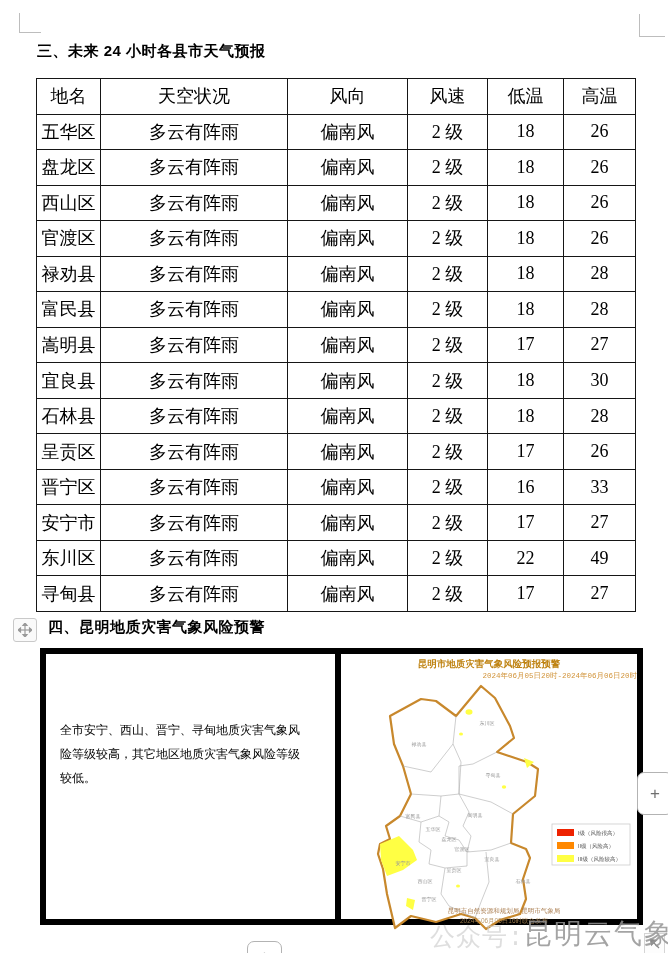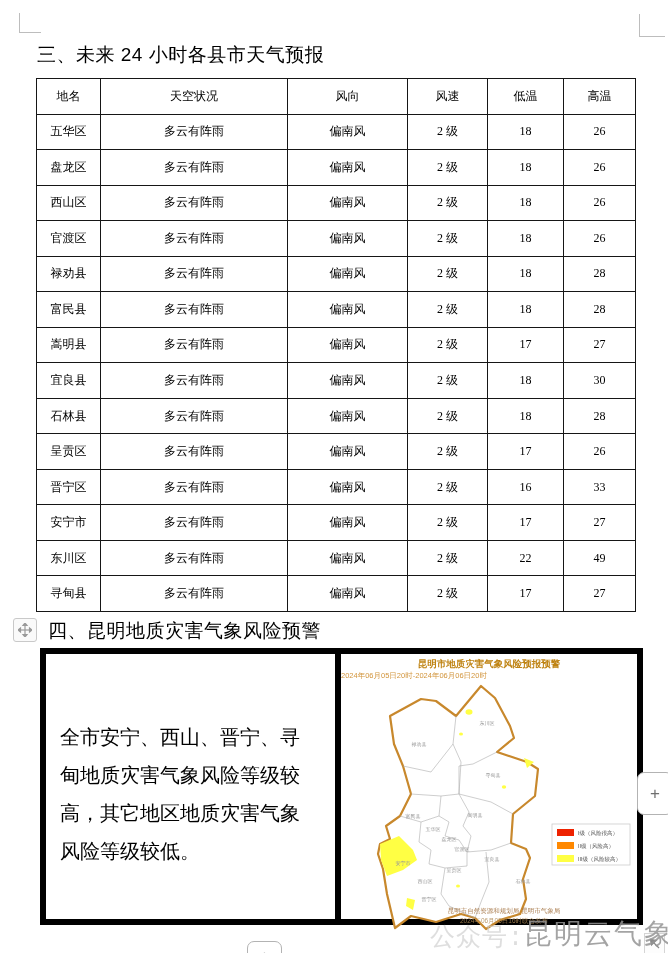--- a/index.html
+++ b/index.html
@@ -4,43 +4,43 @@
 <style>
   html,body{margin:0;padding:0;}
   body{width:668px;height:953px;position:relative;background:#ffffff;overflow:hidden;
        font-family:"Liberation Serif",serif;color:#000;}
 
   
   .crop{position:absolute;border-left:1px solid #bdbdbd;border-bottom:1px solid #bdbdbd;}
   .crop.tl{left:19px;top:13px;width:21px;height:19px;}
   .crop.tr{left:639px;top:14px;width:25px;height:22px;}
 
-  .heading{position:absolute;font-family:"Liberation Sans",sans-serif;font-weight:normal;
-           font-size:19px;letter-spacing:0.5px;white-space:nowrap;}
+  .heading{position:absolute;font-family:"Liberation Sans",sans-serif;font-weight:bold;
+           font-size:15px;letter-spacing:0.5px;white-space:nowrap;}
   .h3{left:37px;top:42px;}
   .h4{left:48px;top:618px;}
 
   
   table.forecast{position:absolute;left:36px;top:78px;width:599px;height:534px;
-     border-collapse:collapse;table-layout:fixed;font-size:12px;}
+     border-collapse:collapse;table-layout:fixed;font-size:18px;}
   table.forecast td{border:1px solid #161616;text-align:center;vertical-align:middle;padding:0;
      overflow:hidden;white-space:nowrap;}
 
   
   table.risk{position:absolute;left:40px;top:648px;width:597px;height:277px;
      border-collapse:collapse;table-layout:fixed;}
   table.risk td{border:6px solid #000000;padding:0;vertical-align:top;}
-  .summary{width:240px;padding:64px 0 0 14px;font-size:20px;line-height:38px;
+  .summary{width:240px;padding:64px 0 0 14px;font-size:12px;line-height:24px;
      text-align:justify;text-justify:inter-ideograph;}
 
   .map-cell{position:relative;}
   .map-title{position:absolute;left:0;top:4px;width:100%;text-align:center;
      font-family:"Liberation Sans",sans-serif;font-weight:bold;font-size:9.5px;color:#bf8312;}
-  .map-period{position:absolute;left:0;top:17px;width:100%;text-align:left;
-     font-family:Liberation Sans, sans-serif;font-size:7.5px;color:#d2953c;}
+  .map-period{position:absolute;left:0;top:17px;width:100%;text-align:right;
+     font-family:Liberation Mono, monospace;font-size:7.5px;color:#d2953c;}
   svg.map{position:absolute;left:0;top:0;}
   svg.map text{font-family:"Liberation Sans",sans-serif;}
 
   
   .move-handle{position:absolute;left:13px;top:618px;width:22px;height:22px;background:#fafafa;
      border:1px solid #c9c9c9;border-radius:3px;display:flex;align-items:center;justify-content:center;}
   .plus-btn{position:absolute;background:#fff;border:1px solid #b3b3b3;border-radius:7px;
      color:#6e6e6e;font-family:"Liberation Sans",sans-serif;font-size:17px;
      display:flex;align-items:center;justify-content:center;}
   .plus-right{left:637px;top:772px;width:34px;height:41px;}

